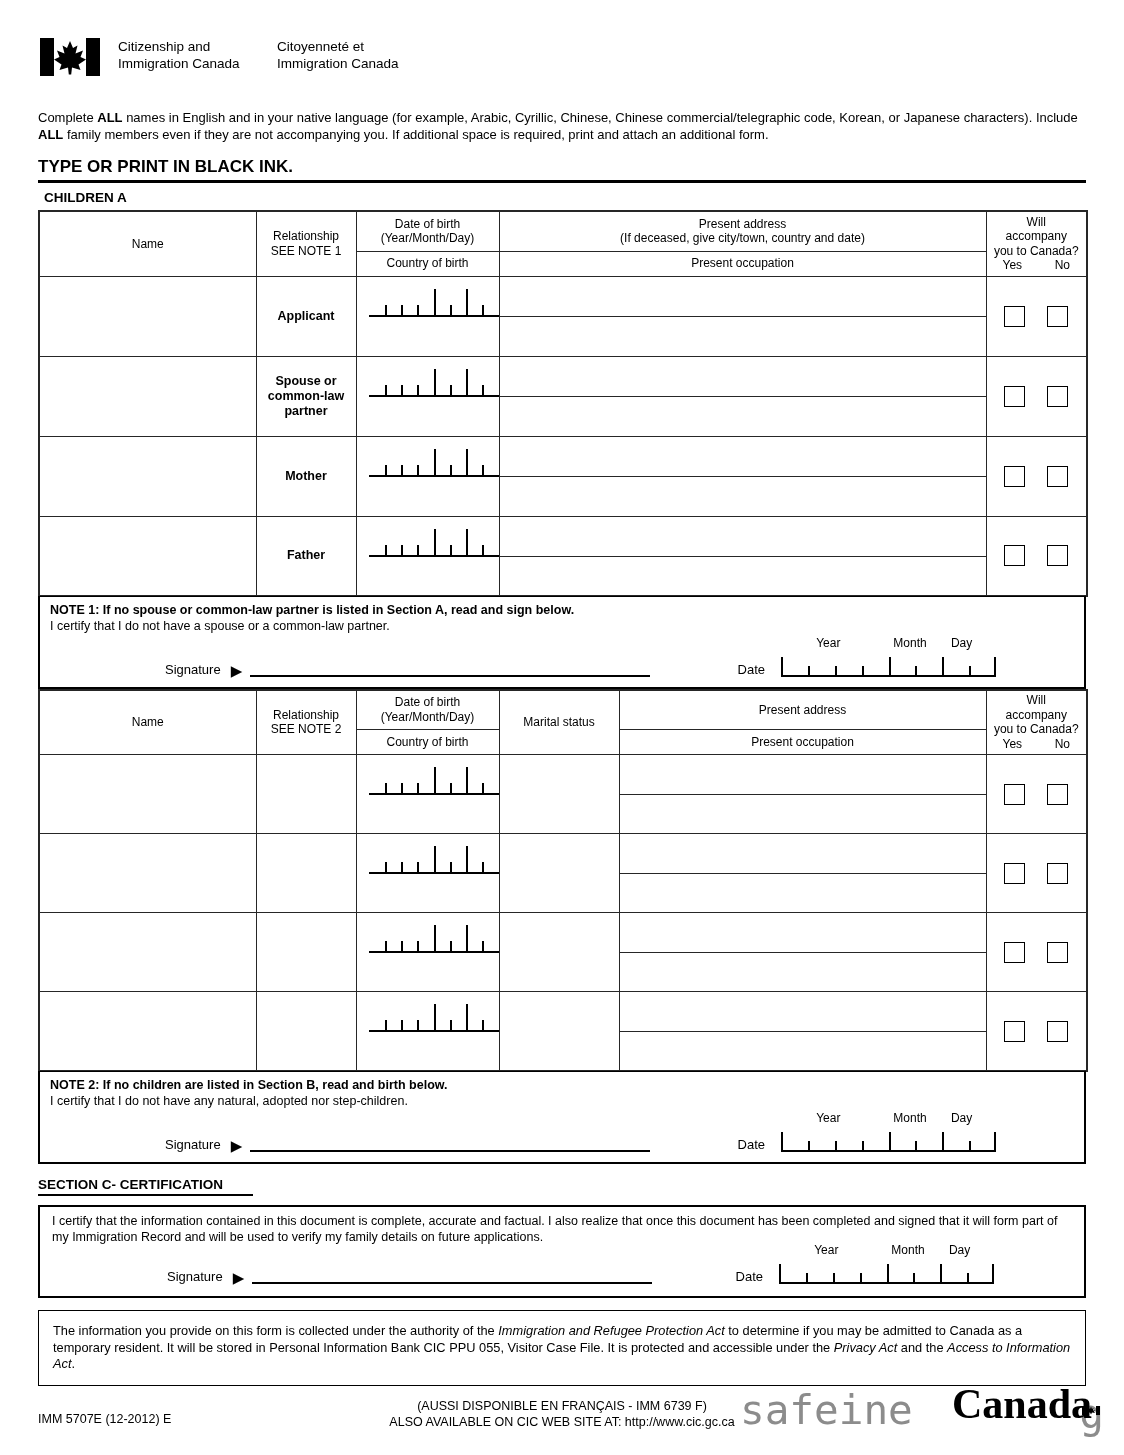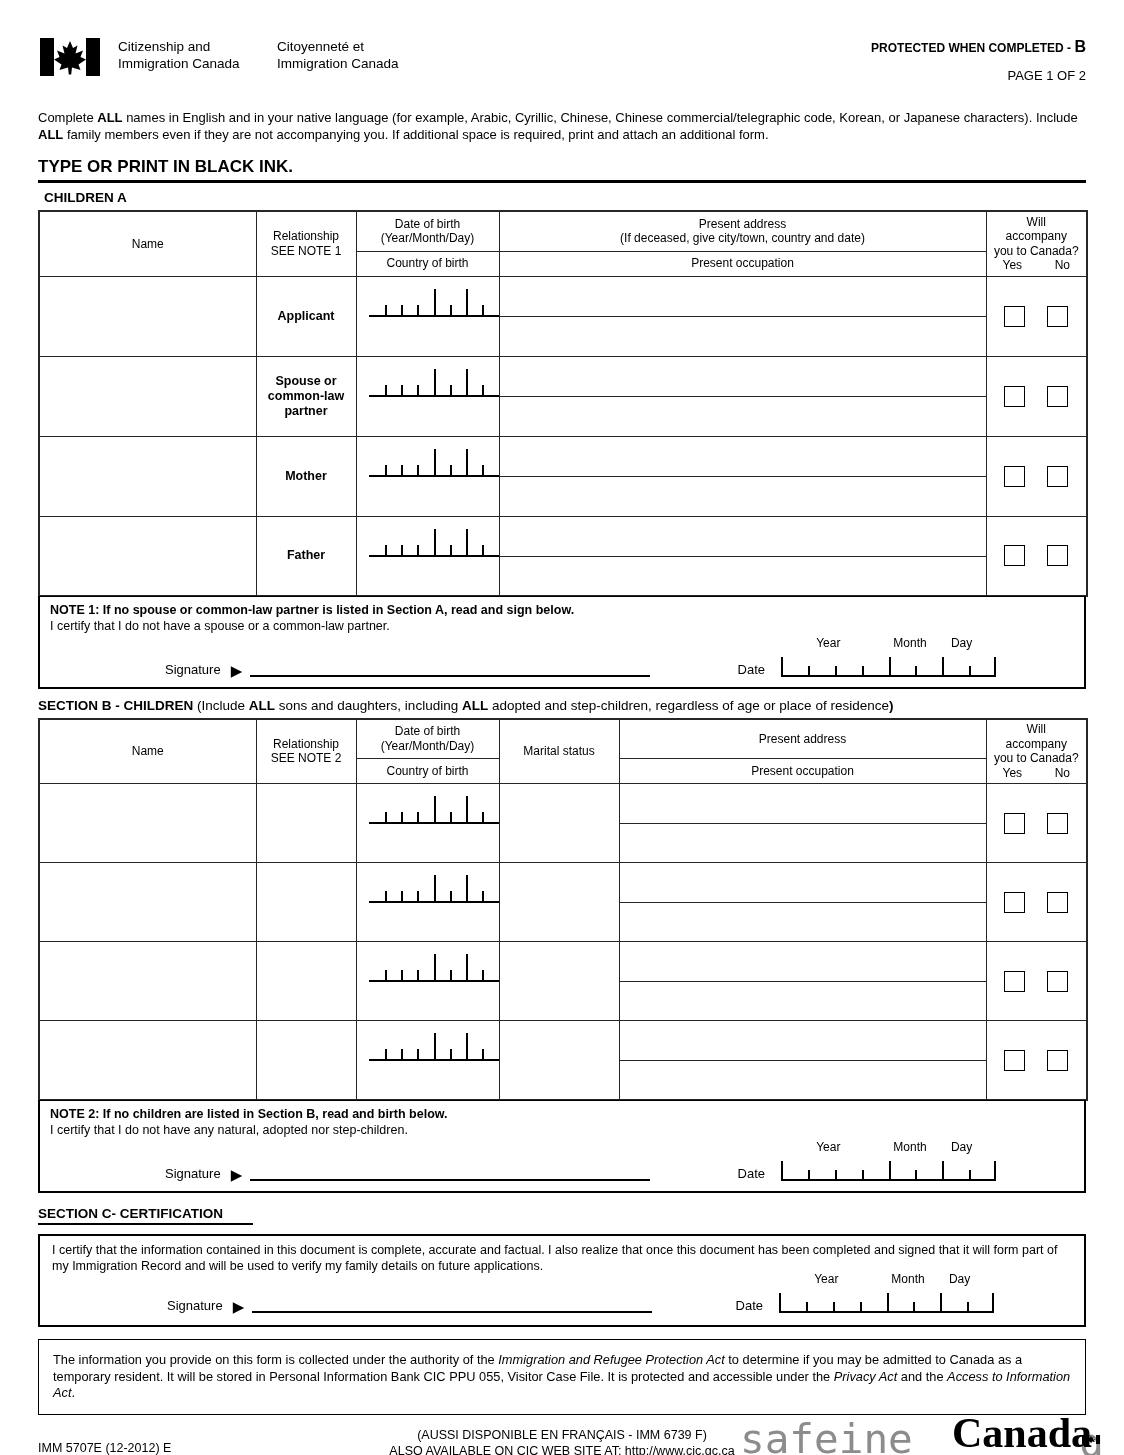--- a/index.html
+++ b/index.html
@@ -102,24 +102,20 @@
         </g>
       </svg>
     </span>
     <div class="dept dept-en">
       <div>Citizenship and</div>
       <div>Immigration Canada</div>
     </div>
     <div class="dept dept-fr">
       <div>Citoyenneté et</div>
       <div>Immigration Canada</div>
-    </div>
-    <div class="hdr-right">
-      <div class="protected"><span>PROTECTED WHEN COMPLETED - </span><b class="lvl">B</b></div>
-      <div class="page-no">PAGE 1 OF 2</div>
     </div>
   </div>
 
   
   <div class="intro">
     <span>Complete </span><b>ALL</b><span> names in English and in your native language (for example, Arabic, Cyrillic, Chinese, Chinese commercial/telegraphic code, Korean, or Japanese characters). Include </span><b>ALL</b><span> family members even if they are not accompanying you. If additional space is required, print and attach an additional form.</span>
   </div>
   <div class="ink">TYPE OR PRINT IN BLACK INK.</div>
   <div class="thick-rule"></div>
 
@@ -312,23 +308,20 @@
             <div class="tick" style="left: 62.5%;"></div>
             <div class="tick tall" style="left: 75%;"></div>
             <div class="tick" style="left: 87.5%;"></div>
             <div class="tick tall" style="left: calc(100% - 2px);"></div>
           </div>
       </div>
     </div>
   </div>
 
   
-  <div class="sec-heading" style="margin-left:0; margin-top:9px;">
-    <b>SECTION B - CHILDREN</b><span style="font-weight:normal"> (Include </span><b>ALL</b><span style="font-weight:normal"> sons and daughters, including </span><b>ALL</b><span style="font-weight:normal"> adopted and step-children, regardless of age or place of residence</span><b>)</b>
-  </div>
 
   <table>
     <colgroup>
         <col style="width:217px">
         <col style="width:100px">
         <col style="width:143px">
         <col style="width:120px">
         <col style="width:367px">
         <col style="width:101px">
       </colgroup>

